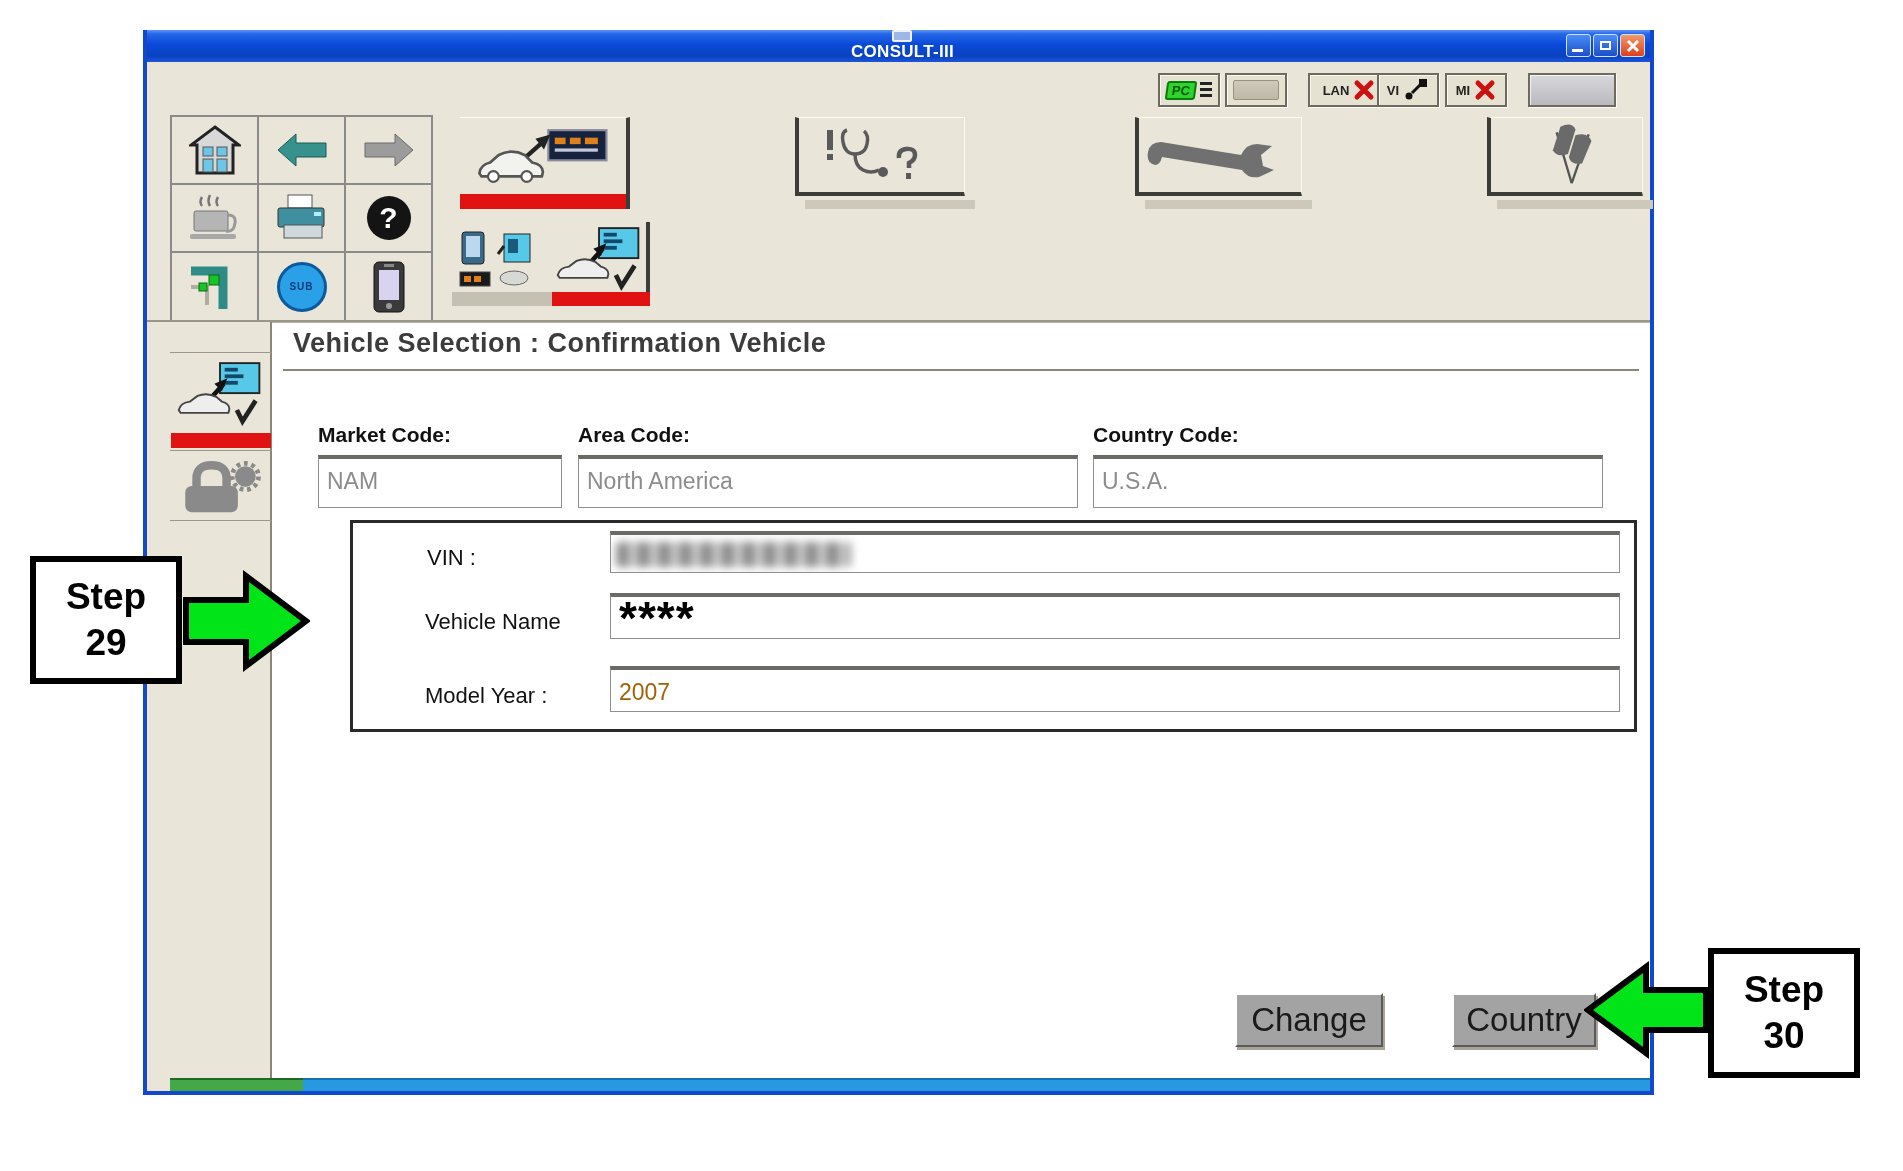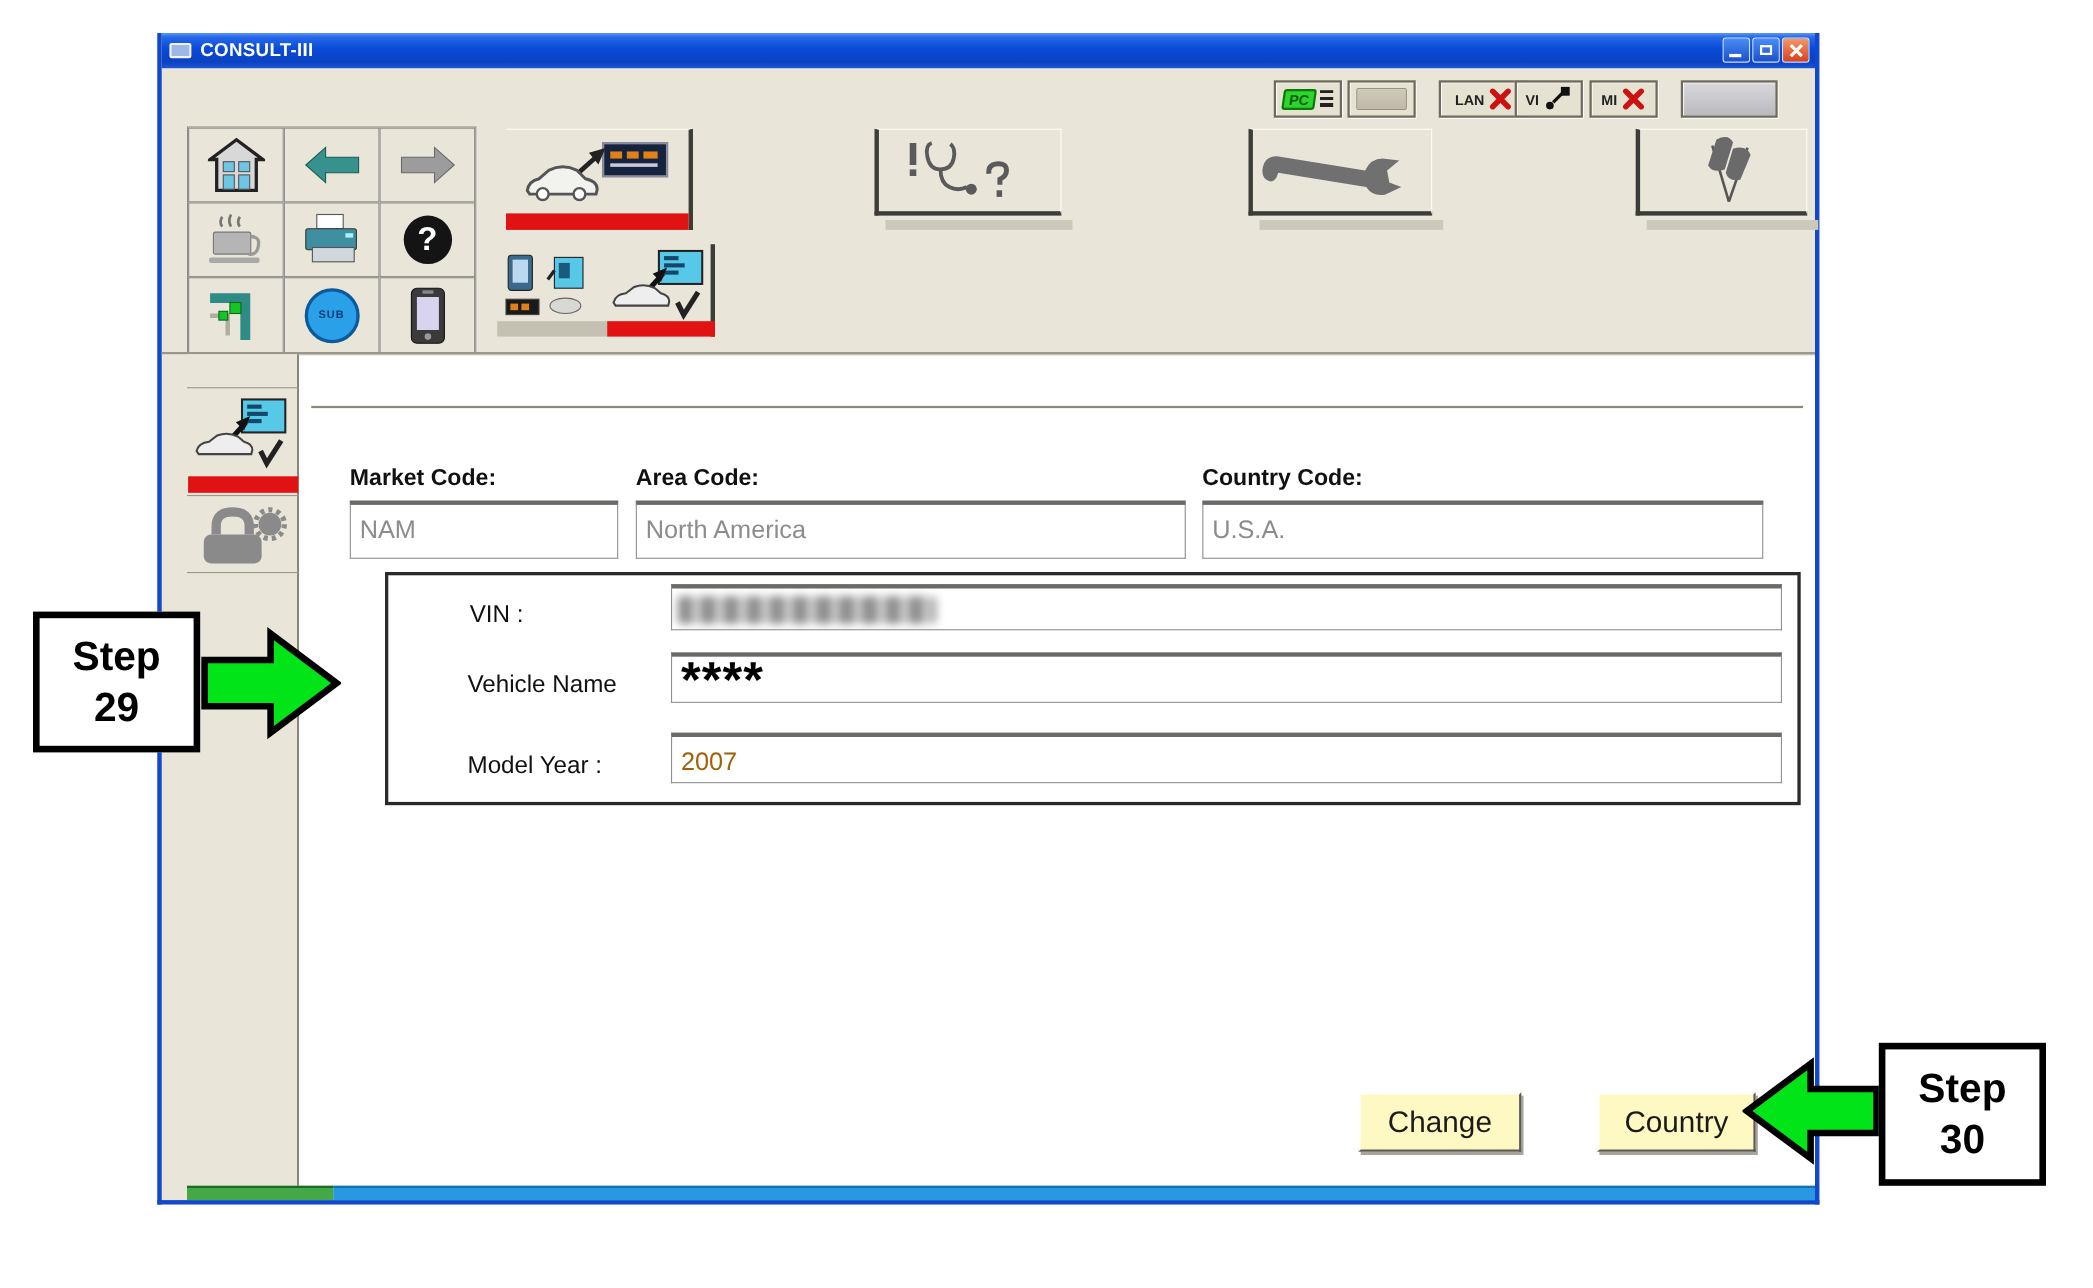--- a/index.html
+++ b/index.html
@@ -7,21 +7,21 @@
   #root { position:relative; width:1903px; height:1171px; background:#fff; overflow:hidden; }
 
   
   #win { position:absolute; left:143px; top:30px; width:1511px; height:1065px;
          background:#e9e6d9; border:4px solid #1148cc; border-top:none; }
   .abs { position:absolute; }
 
   
   #titlebar { position:absolute; left:0; top:0; width:100%; height:32px;
     background:linear-gradient(180deg,#5a96f4 0%,#2668e8 12%,#0a4ad8 45%,#0a42c0 82%,#1c56d8 100%);
-    display:flex; align-items:center; }
+    display:flex; align-items:center;flex-direction:column; }
   .appicon { width:20px; height:14px; margin-left:7px; background:#9db8e8; border:2px solid #f2f2f2; border-radius:2px; }
   .titletext { color:#fff; font-weight:bold; font-size:17px; margin-left:8px; letter-spacing:.3px; }
   #winbtns { position:absolute; right:5px; top:4px; display:flex; gap:2px; }
   .wbtn { width:25px; height:23px; border-radius:3px; border:1px solid #cfe0ff;
     background:linear-gradient(180deg,#4a8cf8,#1c50c8); position:relative; }
   .wbtn.close { background:linear-gradient(180deg,#f09a6a,#dd3f1c); }
   .glyph-min { position:absolute; left:5px; bottom:4px; width:11px; height:3px; background:#fff; }
   .glyph-rest { position:absolute; left:6px; top:6px; width:11px; height:9px; border:2px solid #fff; }
   .glyph-x { position:absolute; left:4px; top:3px; }
 
@@ -63,23 +63,23 @@
 
   .flabel { position:absolute; font-size:21px; font-weight:600; color:#111; }
   .flabel2 { position:absolute; font-size:22px; font-weight:500; color:#111; }
   .inp { position:absolute; background:#fff; border:1px solid #8f8f8f; border-top:4px solid #6a6a66;
     font-size:23px; color:#8c8c8c; padding:9px 0 0 8px; overflow:hidden; white-space:nowrap; }
   .bigbox { position:absolute; left:171px; top:490px; width:1287px; height:212px; border:3px solid #2a2a2a; background:#fff;margin-left:32px; }
   .stars { font-size:46px; font-weight:bold; color:#000; letter-spacing:1px; line-height:20px; display:block; margin-top:2px; }
   .vinblur { position:absolute; left:5px; top:7px; width:235px; height:25px; border-radius:4px;
     background:repeating-linear-gradient(90deg,#8f8f8f 0 13px,#cfcfcf 13px 21px); filter:blur(4px); }
 
-  .btn { position:absolute; width:148px; height:54px; background:#fef9c3; border:2px solid;
+  .btn { position:absolute; width:148px; height:54px; background:#a3a3a3; border:2px solid;
     border-color:#ffffff #5a5a5a #5a5a5a #ffffff; box-shadow:2px 3px 0 #a8a49a;
-    font-size:27px; color:#1a1a1a; display:flex; align-items:center; justify-content:center; }
+    font-size:33px; color:#1a1a1a; display:flex; align-items:center; justify-content:center; }
 
   .prog-green { position:absolute; left:23px; top:1048px; width:133px; height:13px; background:#44a848; border-top:2px solid #1d6b24; }
   .prog-blue  { position:absolute; left:156px; top:1048px; width:1347px; height:13px; background:#2898e0; border-top:2px solid #1470b4; }
 
   
   .stepbox { position:absolute; width:152px; background:#fff; border:6px solid #000; z-index:30;
     display:flex; flex-direction:column; align-items:center; justify-content:center;
     font-weight:bold; font-size:37px; color:#000; line-height:1.25; }
   .arrowsvg { position:absolute; z-index:29; }
   #figcap { position:absolute; left:610px; top:1098px; width:390px; text-align:center; font-size:42px; color:#000; }
@@ -298,20 +298,21 @@
     <div class="abs" style="left:30px;top:424px;">
       <svg width="86" height="62" viewBox="0 0 90 66">
         <circle cx="72" cy="24" r="11" fill="#8a8a8a"></circle>
         <circle cx="72" cy="24" r="14" fill="none" stroke="#8a8a8a" stroke-width="5" stroke-dasharray="4 4"></circle>
         <path d="M20 34 v-8 q0-14 16-14 q16 0 16 14 v8" fill="none" stroke="#8a8a8a" stroke-width="9"></path>
         <rect x="8" y="34" width="56" height="28" rx="7" fill="#8a8a8a"></rect>
       </svg>
     </div>
 
     <div id="panel"></div>
+    <div class="heading">Vehicle Selection : Confirmation Vehicle</div>
     <div class="hsep"></div>
 
     <span class="flabel" style="left:171px;top:393px;">Market Code:</span>
     <span class="flabel" style="left:431px;top:393px;">Area Code:</span>
     <span class="flabel" style="left:946px;top:393px;">Country Code:</span>
 
     <div class="inp" style="left:171px;top:425px;width:244px;height:53px;">
       <span>NAM</span>
     </div>
     <div class="inp" style="left:431px;top:425px;width:500px;height:53px;">

